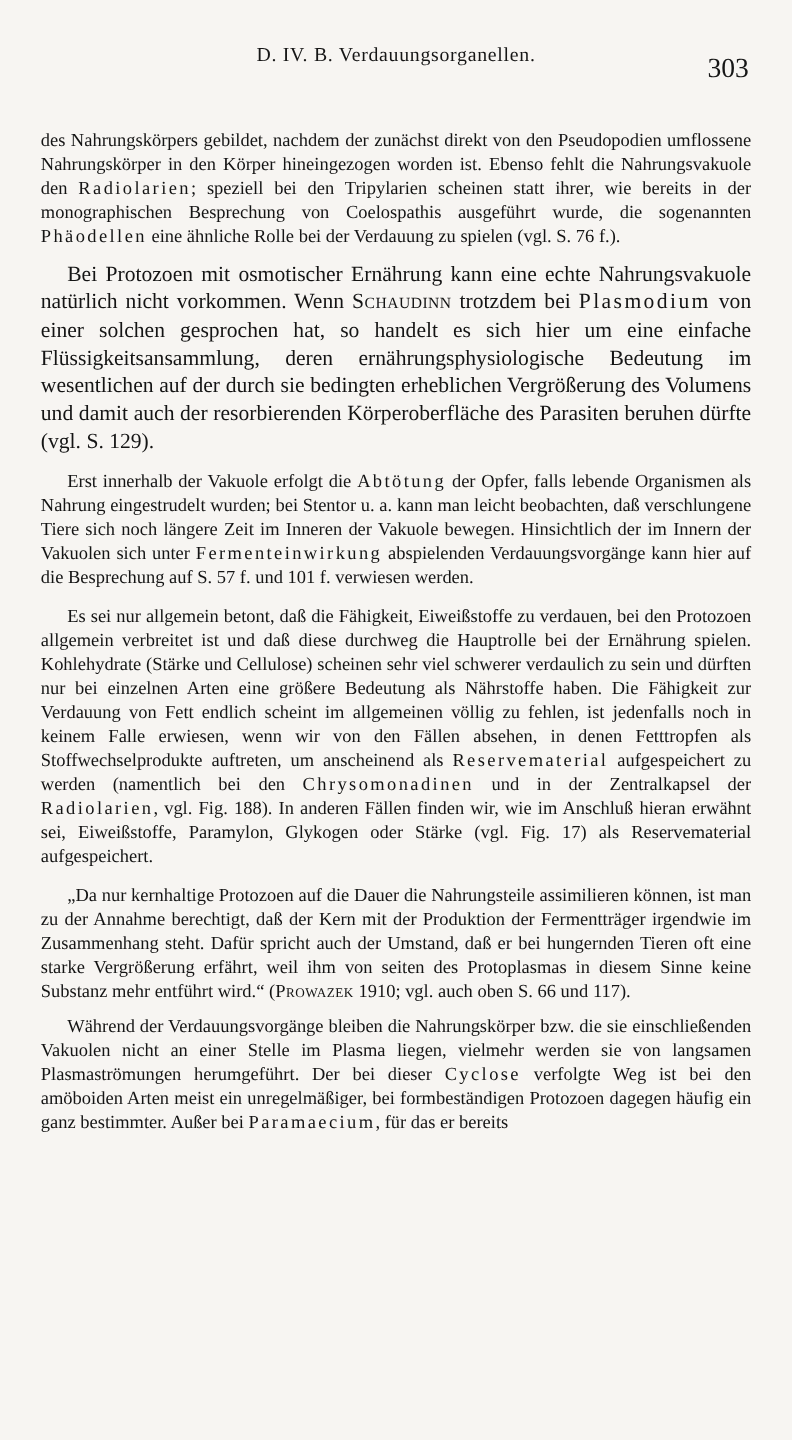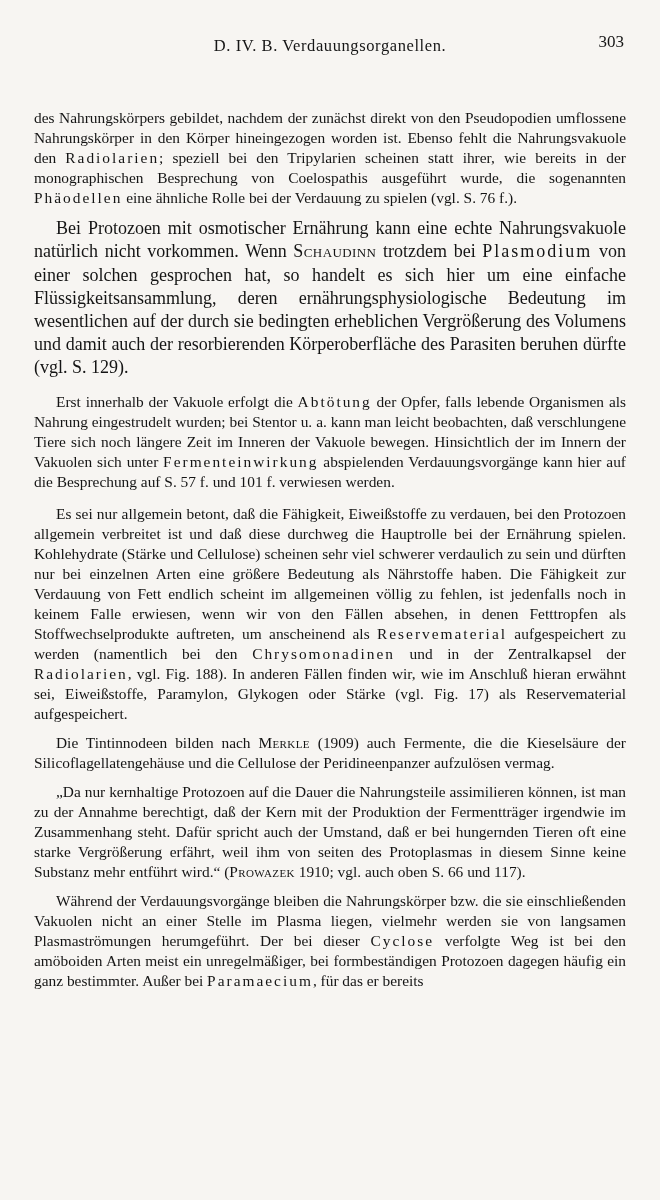--- a/index.html
+++ b/index.html
@@ -30,22 +30,22 @@
   .running-head {
     text-align: center;
     font-size: 16.5px;
     letter-spacing: 0.6px;
     color: #161616;
     padding-top: 6px;
   }
   .folio {
     position: absolute;
     right: 2px;
-    top: 2px;
-    font-size: 17px;
+    top: 14px;
+    font-size: 23px;
     color: #161616;
   }
   .body-col {
     width: 592px;
     margin-top: 44px;
   }
   p {
     margin: 0 0 0 0;
     text-align: justify;
     text-justify: inter-word;
@@ -89,20 +89,19 @@
 
   <div class="body-col">
     <p class="main noindent">des Nahrungskörpers gebildet, nachdem der zunächst direkt von den Pseudopodien umflossene Nahrungskörper in den Körper hineingezogen worden ist. Ebenso fehlt die Nahrungsvakuole den <span class="sp">Radiolarien</span>; speziell bei den Tripylarien scheinen statt ihrer, wie bereits in der monographischen Besprechung von Coelospathis ausgeführt wurde, die sogenannten <span class="sp">Phäodellen</span> eine ähnliche Rolle bei der Verdauung zu spielen (vgl. S. 76 f.).</p>
     <div class="gap-sm"></div>
     <p class="small">Bei Protozoen mit osmotischer Ernährung kann eine echte Nahrungsvakuole natürlich nicht vorkommen. Wenn <span class="sc">Schaudinn</span> trotzdem bei <span class="sp">Plasmodium</span> von einer solchen gesprochen hat, so handelt es sich hier um eine einfache Flüssigkeitsansammlung, deren ernährungsphysiologische Bedeutung im wesentlichen auf der durch sie bedingten erheblichen Vergrößerung des Volumens und damit auch der resorbierenden Körperoberfläche des Parasiten beruhen dürfte (vgl. S. 129).</p>
     <div class="gap-md"></div>
     <p class="main">Erst innerhalb der Vakuole erfolgt die <span class="sp">Abtötung</span> der Opfer, falls lebende Organismen als Nahrung eingestrudelt wurden; bei Stentor u. a. kann man leicht beobachten, daß verschlungene Tiere sich noch längere Zeit im Inneren der Vakuole bewegen. Hinsichtlich der im Innern der Vakuolen sich unter <span class="sp">Fermenteinwirkung</span> abspielenden Verdauungsvorgänge kann hier auf die Besprechung auf S. 57 f. und 101 f. verwiesen werden.</p>
     <div class="gap-md"></div>
     <p class="main">Es sei nur allgemein betont, daß die Fähigkeit, Eiweißstoffe zu verdauen, bei den Protozoen allgemein verbreitet ist und daß diese durchweg die Hauptrolle bei der Ernährung spielen. Kohlehydrate (Stärke und Cellulose) scheinen sehr viel schwerer verdaulich zu sein und dürften nur bei einzelnen Arten eine größere Bedeutung als Nährstoffe haben. Die Fähigkeit zur Verdauung von Fett endlich scheint im allgemeinen völlig zu fehlen, ist jedenfalls noch in keinem Falle erwiesen, wenn wir von den Fällen absehen, in denen Fetttropfen als Stoffwechselprodukte auftreten, um anscheinend als <span class="sp">Reservematerial</span> aufgespeichert zu werden (namentlich bei den <span class="sp">Chrysomonadinen</span> und in der Zentralkapsel der <span class="sp">Radiolarien</span>, vgl. Fig. 188). In anderen Fällen finden wir, wie im Anschluß hieran erwähnt sei, Eiweißstoffe, Paramylon, Glykogen oder Stärke (vgl. Fig. 17) als Reservematerial aufgespeichert.</p>
     <div class="gap-sm"></div>
-    <p class="main">Die Tintinnodeen bilden nach <span class="sc">Merkle</span> (1909) auch Fermente, die die Kieselsäure der Silicoflagellatengehäuse und die Cellulose der Peridineenpanzer aufzulösen vermag.</p>
     <div class="gap-sm"></div>
     <p class="main">„Da nur kernhaltige Protozoen auf die Dauer die Nahrungsteile assimilieren können, ist man zu der Annahme berechtigt, daß der Kern mit der Produktion der Fermentträger irgendwie im Zusammenhang steht. Dafür spricht auch der Umstand, daß er bei hungernden Tieren oft eine starke Vergrößerung erfährt, weil ihm von seiten des Protoplasmas in diesem Sinne keine Substanz mehr entführt wird.“ (<span class="sc">Prowazek</span> 1910; vgl. auch oben S. 66 und 117).</p>
     <div class="gap-sm"></div>
     <p class="main">Während der Verdauungsvorgänge bleiben die Nahrungskörper bzw. die sie einschließenden Vakuolen nicht an einer Stelle im Plasma liegen, vielmehr werden sie von langsamen Plasmaströmungen herumgeführt. Der bei dieser <span class="sp">Cyclose</span> verfolgte Weg ist bei den amöboiden Arten meist ein unregelmäßiger, bei formbeständigen Protozoen dagegen häufig ein ganz bestimmter. Außer bei <span class="sp">Paramaecium</span>, für das er bereits</p>
   </div>
 
 </div>
 
 </body></html>

